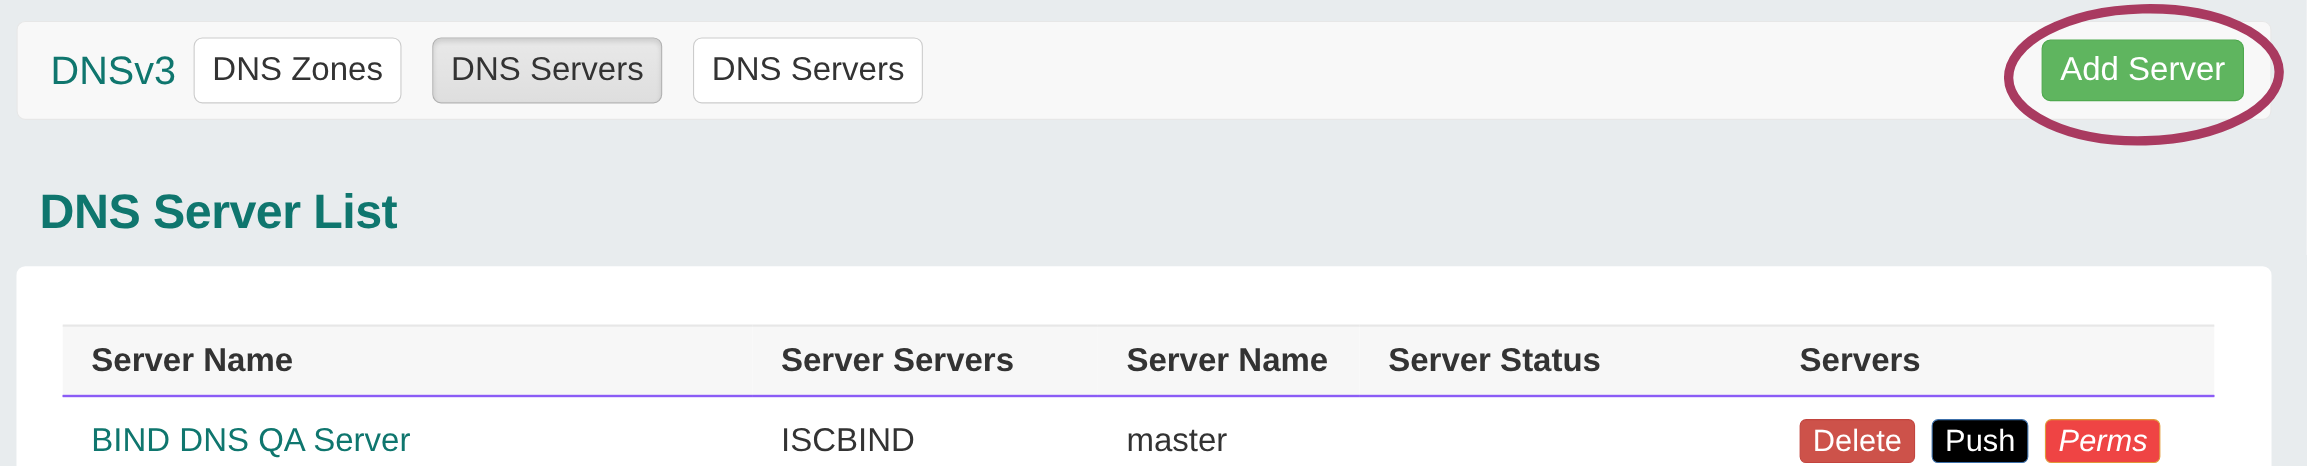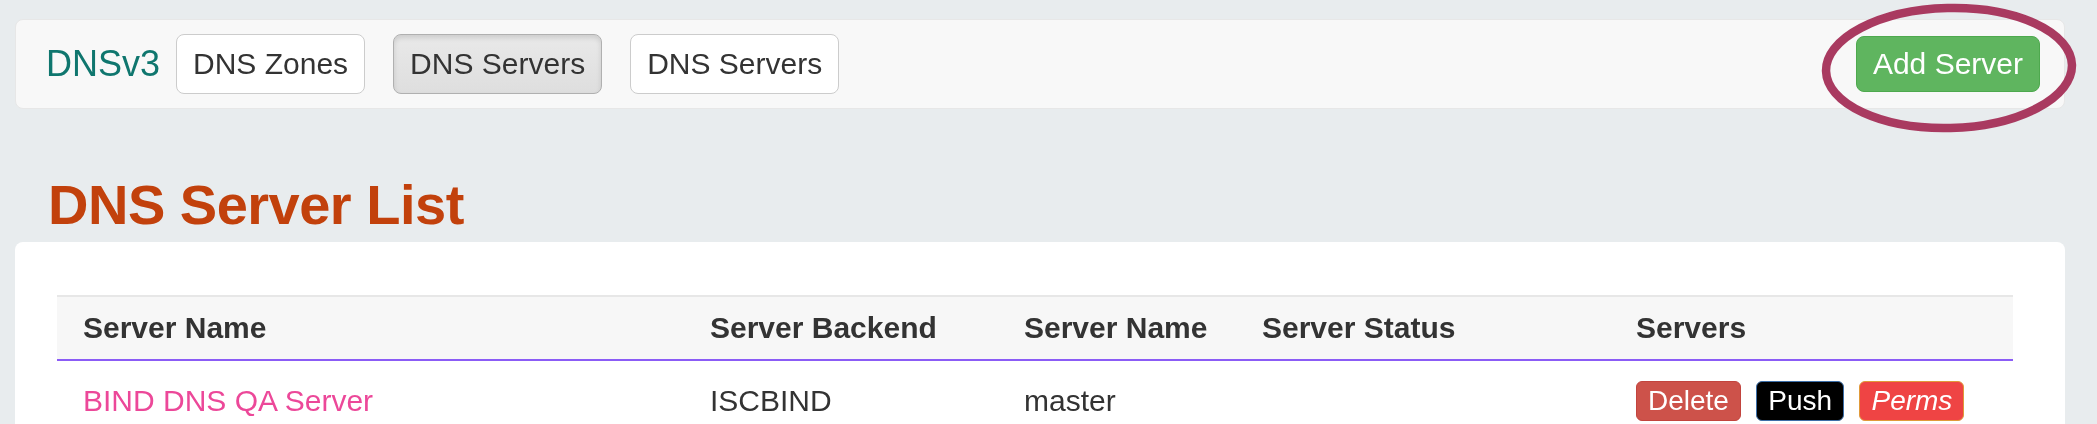--- a/index.html
+++ b/index.html
@@ -60,23 +60,23 @@
   .annotation {
     position: absolute; left: 1818px; top: 1px;
     width: 262px; height: 134px;
     z-index: 10;
     pointer-events: none;
   }
 
   
   .page-title {
     position: absolute; left: 36px; top: 164px;
-    margin: 12px;
-    font-size: 56px; line-height: 58px;
-    font-weight: bold; color: #c2410c;
+    margin: 0;
+    font-size: 44px; line-height: 58px;
+    font-weight: bold; color: #0f766e;
     letter-spacing: -0.5px;
     white-space: nowrap;
   }
 
   
   .card {
     position: absolute; left: 15px; top: 242px;
     width: 2050px; height: 260px;
     background: #fff;
     border-radius: 8px;
@@ -99,21 +99,21 @@
     padding: 0 0 0 26px;
     white-space: nowrap;
   }
   .server-table td {
     padding: 20px 0 20px 26px;
     font-size: 30px; color: #333;
     white-space: nowrap;
     vertical-align: middle;
   }
   .server-link {
-    color: #ec4899;
+    color: #0f766e;
     text-decoration: none;
     cursor: pointer;
     text-align: center;
   }
 
   
   .btn-action {
     display: inline-block;
     font-size: 28px; line-height: 26px; color: #fff;
     padding: 6px 11px;
@@ -149,21 +149,21 @@
     <colgroup>
       <col style="width:627px">
       <col style="width:314px">
       <col style="width:238px">
       <col style="width:374px">
       <col style="width:403px">
     </colgroup>
     <thead>
       <tr>
         <th>Server Name</th>
-        <th>Server Backend</th>
+        <th>Server Servers</th>
         <th>Server Name</th>
         <th>Server Status</th>
         <th>Servers</th>
       </tr>
     </thead>
     <tbody>
       <tr>
         <td>
           <a class="server-link" href="#">BIND DNS QA Server</a>
         </td>

